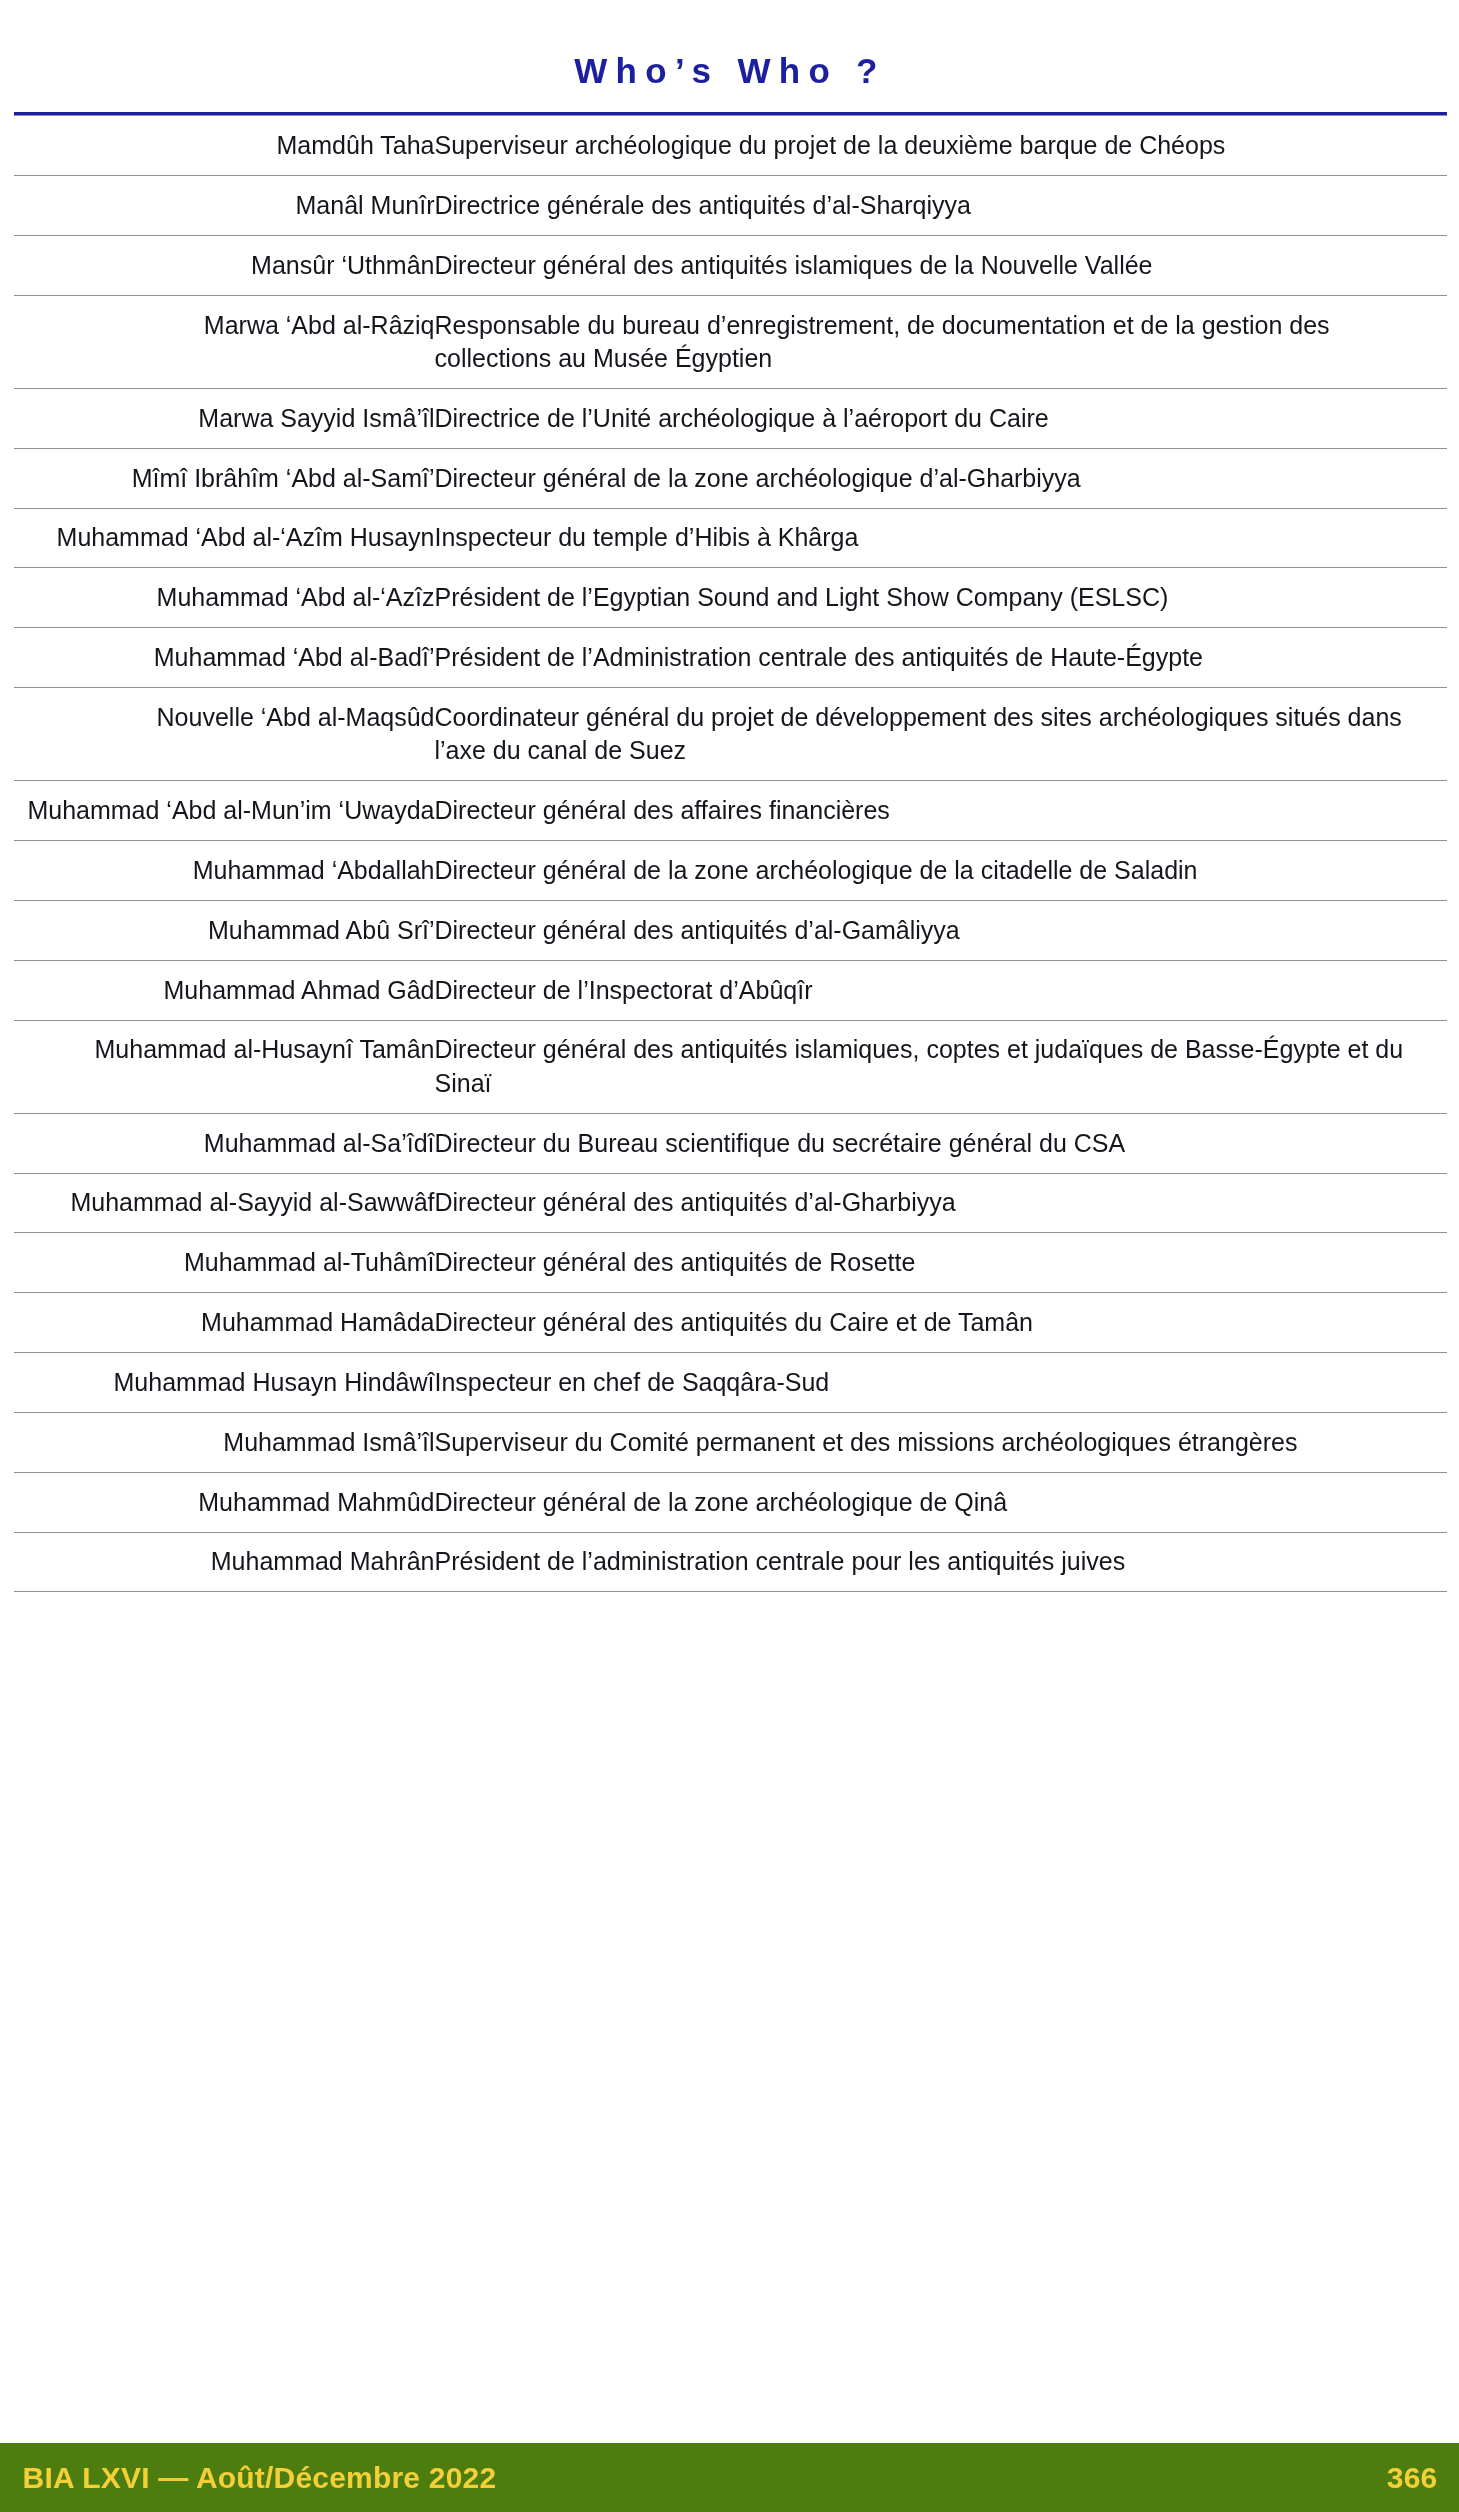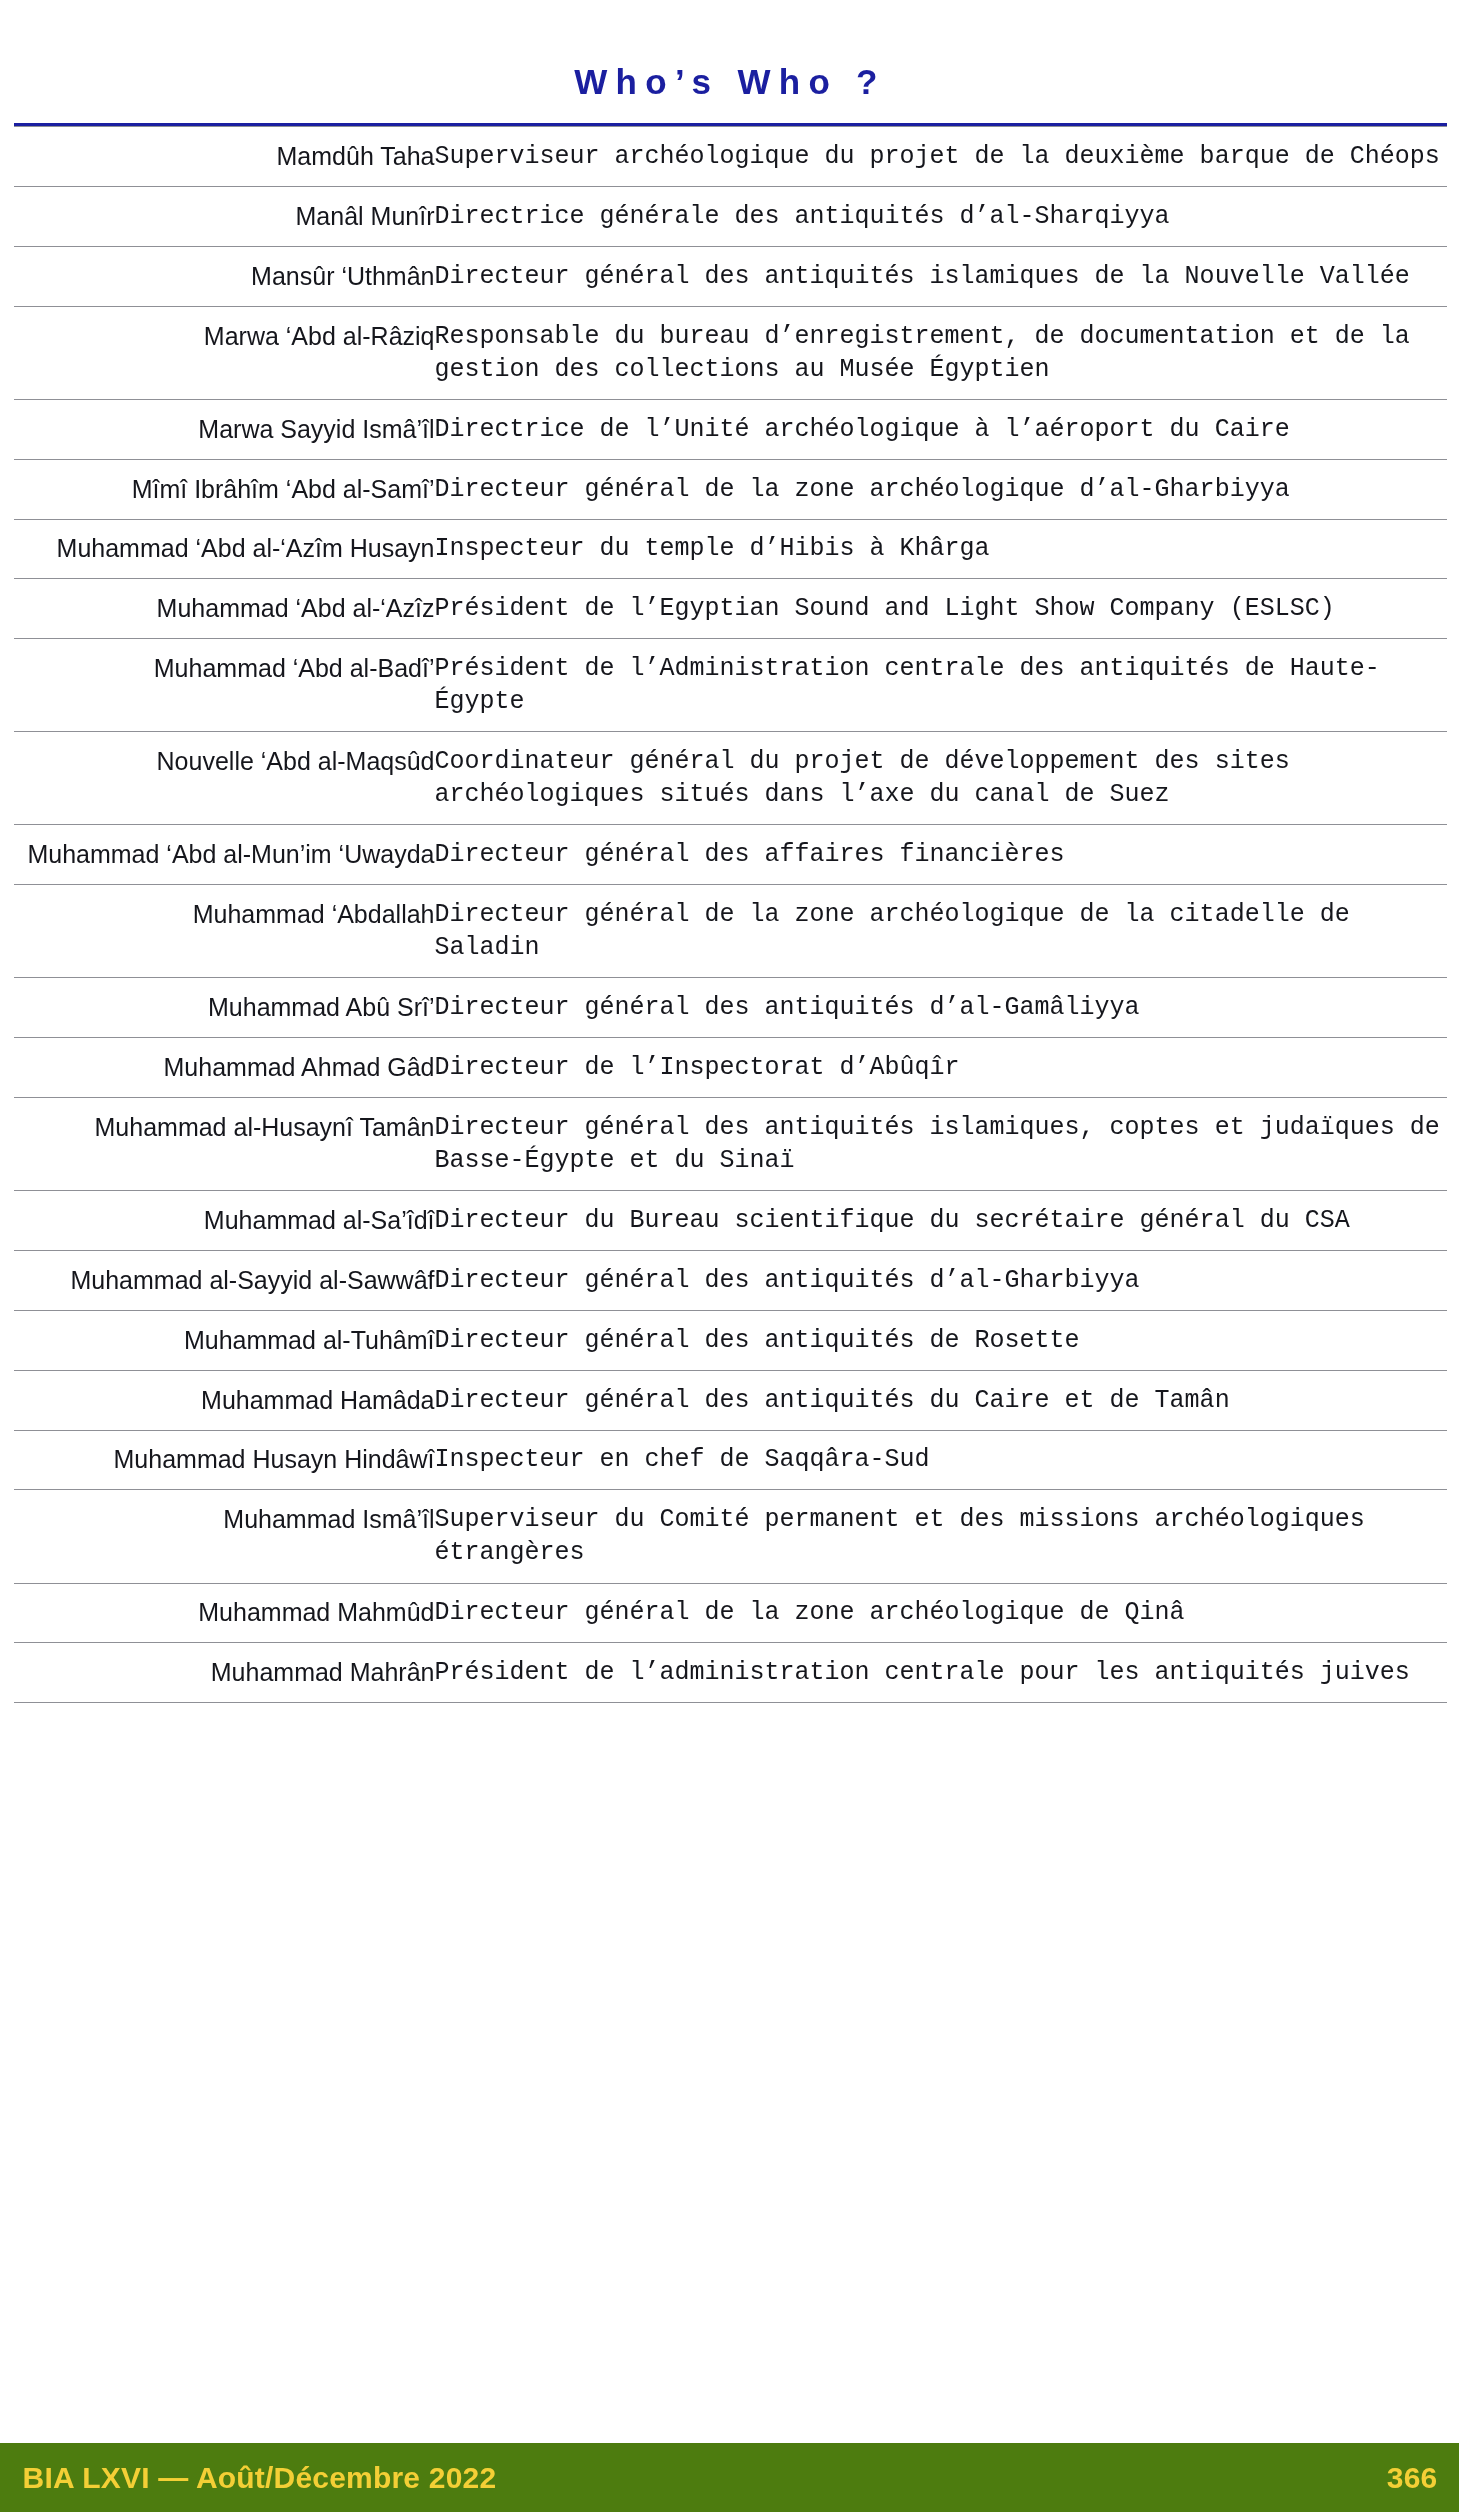--- a/index.html
+++ b/index.html
@@ -19,21 +19,20 @@
     min-height: 2512px;
     position: relative;
     box-sizing: border-box;
     display: flex;
     flex-direction: column;
   }
   
   .header {
     padding-top: 52px;
     text-align: center;
-    margin-top: 11px;
   }
   .header-title {
     color: #1b1fa0;
     font-size: 35px;
     font-weight: bold;
     letter-spacing: 8.3px;
     line-height: 1.1;
     padding-bottom: 21px;
   }
   .header-rule {
@@ -67,21 +66,20 @@
   }
   td.name {
     width: 421px;
     text-align: right;
     padding-right: 25.6px;
     box-sizing: border-box;
   }
   td.role {
     padding-left: 7.5px;
     box-sizing: border-box;
-    font-family: Liberation Mono, monospace;
   }
   
   .spacer {
     flex: 0 0 auto;
     height: 25.6px;
   }
   
   .footer {
     background: #4d7c0f;
     color: #f4cf36;

